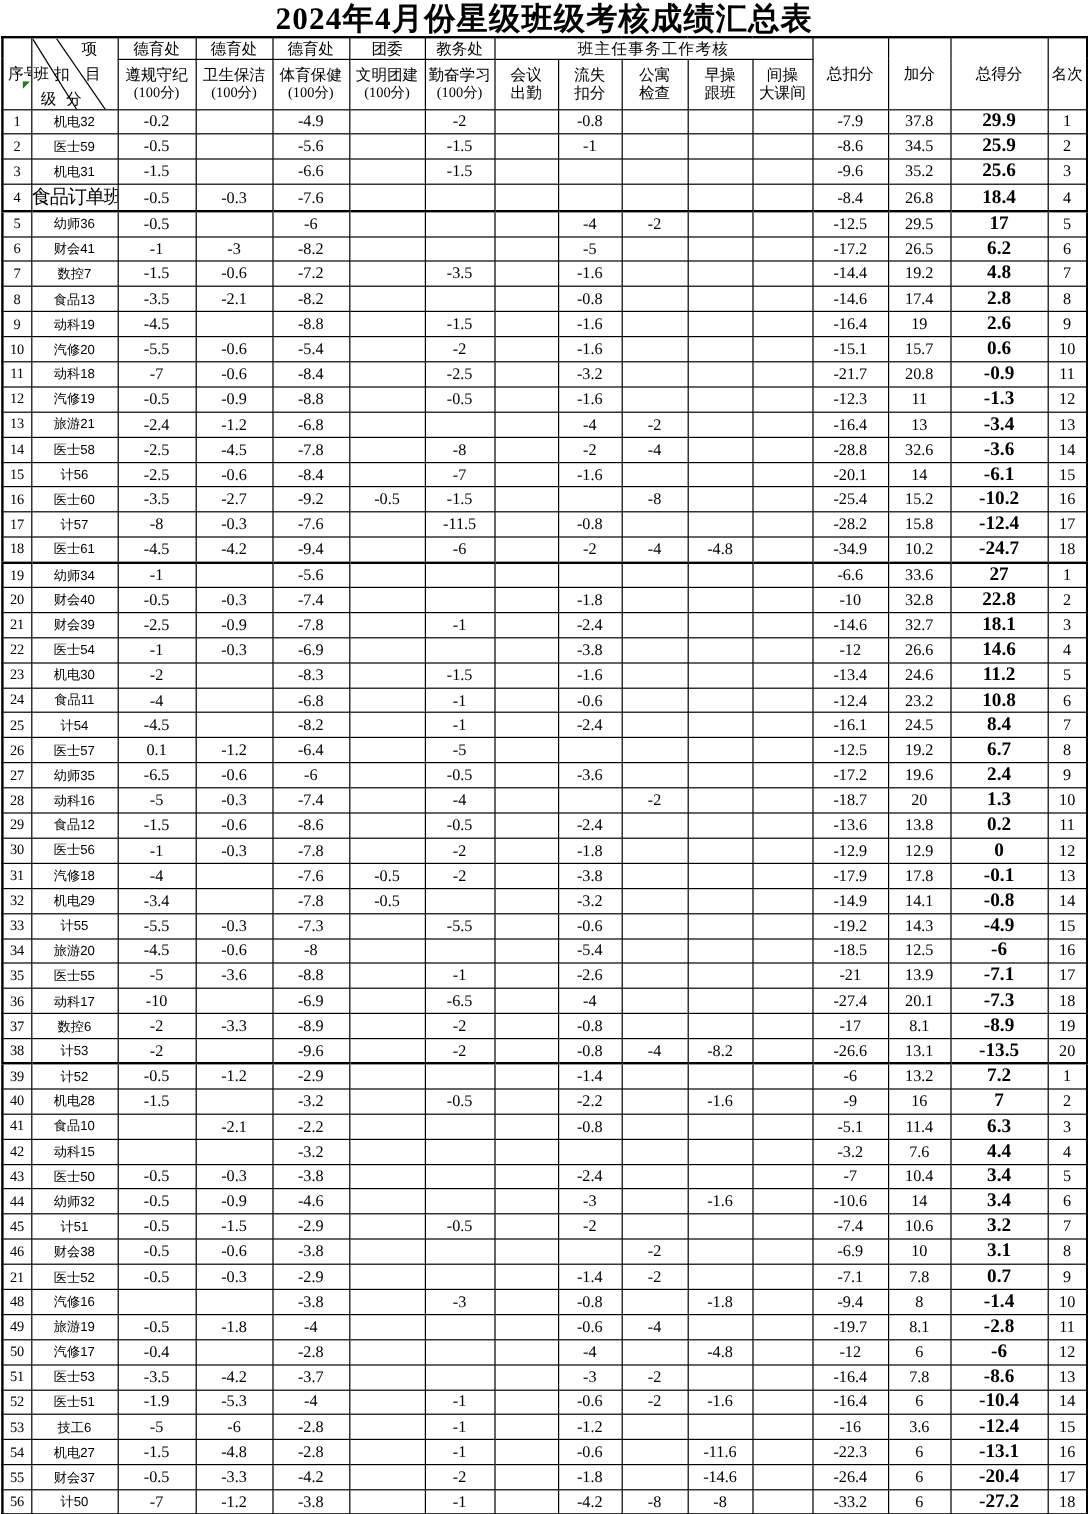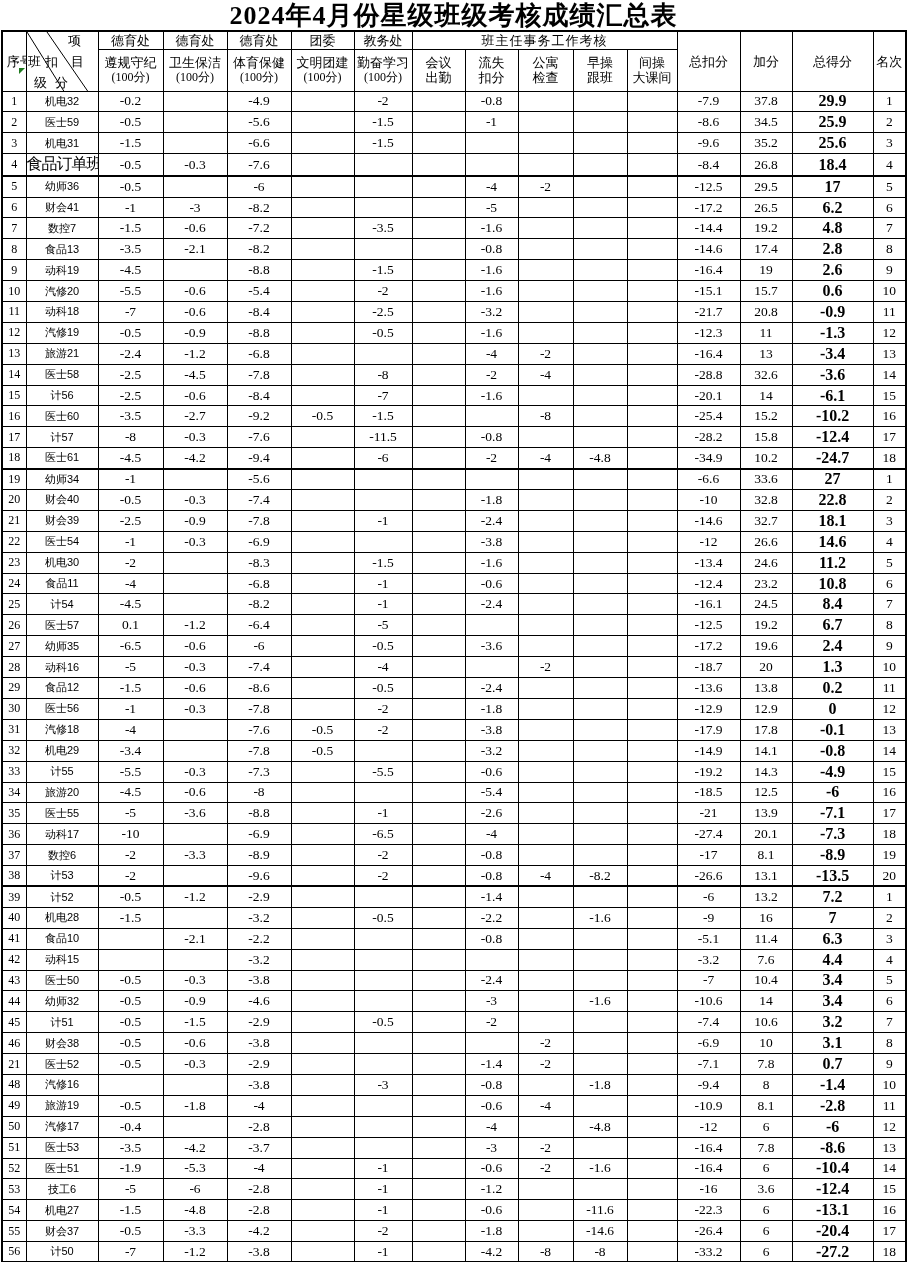--- a/index.html
+++ b/index.html
@@ -999,21 +999,21 @@
         <td class="val">-0.5</td>
         <td class="val">-1.8</td>
         <td class="val">-4</td>
         <td class="val"></td>
         <td class="val"></td>
         <td class="val"></td>
         <td class="val">-0.6</td>
         <td class="val">-4</td>
         <td class="val"></td>
         <td class="val"></td>
-        <td class="ded">-10.9</td>
+        <td class="ded">-19.7</td>
         <td class="bon">8.1</td>
         <td class="tot">-2.8</td>
         <td class="rank">11</td>
       </tr>
       <tr>
         <td class="no">50</td>
         <td class="cls">汽修17</td>
         <td class="val">-0.4</td>
         <td class="val"></td>
         <td class="val">-2.8</td>

